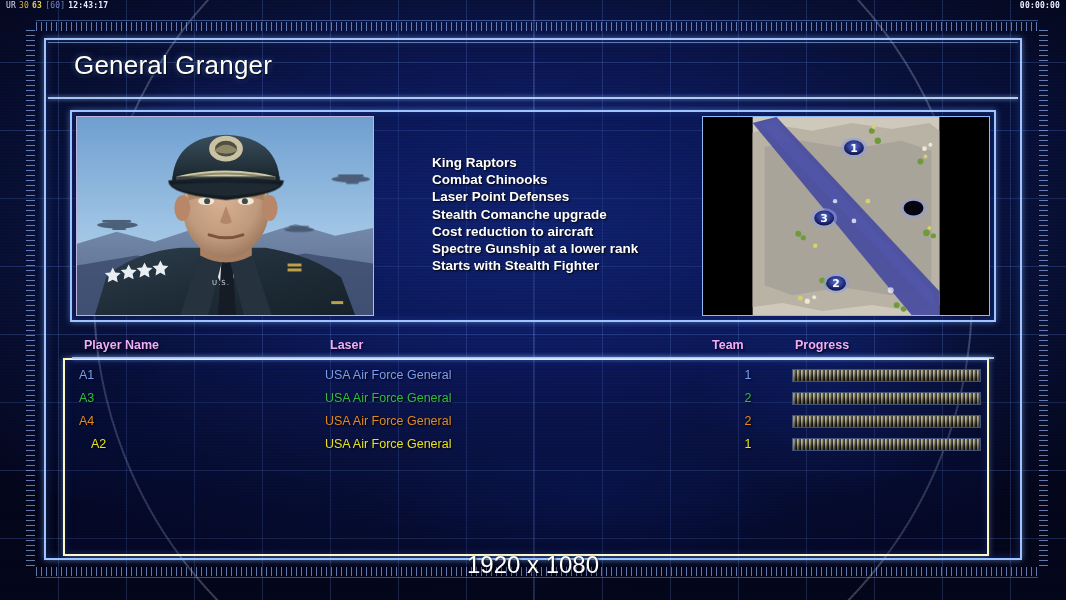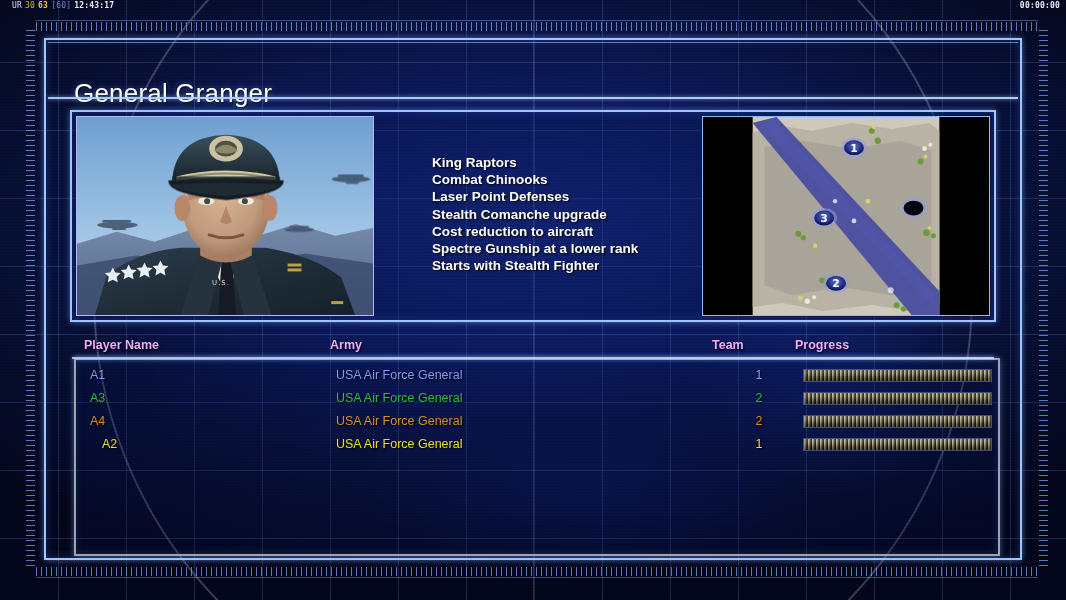--- a/index.html
+++ b/index.html
@@ -59,21 +59,21 @@
 
   
   .topbar {
     position: absolute; left: 0; top: 0; width: 100%; height: 11px;
     font-family: "DejaVu Sans Mono", monospace;
     font-size: 8px; line-height: 11px;
     letter-spacing: .2px;
     white-space: nowrap;
     z-index: 40;
   }
-  .topbar-left { position: absolute; left: 12px; top: 0; }
+  .topbar-left { position: absolute; left: 6px; top: 0; }
   .topbar-left span { margin-right: 3px; }
   .tb-ur { color: #d8dff5; }
   .tb-fps { color: #d8b63a; }
   .tb-fps2 { color: #e8d040; font-weight: bold; }
   .tb-brk { color: #6f86c8; }
   .tb-time { color: #eaeef8; font-weight: bold; }
   .topbar-right {
     position: absolute; right: 6px; top: 0;
     color: #e8eefc; font-weight: bold; padding-left: 12px;
   }
@@ -127,42 +127,41 @@
   
   .title-bar {
     position: absolute; left: 46px; top: 40px; width: 974px; height: 58px;
     z-index: 14;
   }
   .page-title {
     position: absolute; left: 28px; top: 10px;
     font-size: 26px; color: #ffffff;
     text-shadow: 1px 1px 2px rgba(0,0,0,.9), 0 0 6px rgba(120,170,255,.5);
     letter-spacing: .2px;
-    margin-top: 28px;
   }
   .title-rule {
     position: absolute; left: 2px; right: 2px; top: 57px; height: 2px;
     background: linear-gradient(to right, rgba(175,205,255,.95), rgba(200,225,255,.9));
     box-shadow: 0 0 4px rgba(150,195,255,.8);
     z-index: 14;
   }
 
   
   .info-panel {
     position: absolute; left: 70px; top: 110px; width: 926px; height: 212px;
     border: 2px solid #9fc4ff;
     box-shadow: 0 0 6px rgba(130,180,255,.5), inset 0 0 8px rgba(40,80,190,.4);
     background: rgba(10,22,80,.35);
     z-index: 14;
   }
 
   .portrait {
     position: absolute; left: 4px; top: 4px; width: 298px; height: 200px;
     overflow: hidden;
-    background: #f0abfc;
+    background: #fca5a5;
     border: 1px solid rgba(150,190,255,.6);
   }
   .portrait svg { display: block; width: 100%; height: 100%; }
 
   .abilities {
     position: absolute; left: 360px; top: 42px;
     font-size: 13.5px; font-weight: bold;
     color: #ffffff;
     line-height: 17.2px;
     text-shadow: 1px 1px 2px rgba(0,0,0,.95);
@@ -189,22 +188,22 @@
     text-shadow: 1px 1px 2px rgba(0,0,0,.9);
   }
   .list-header-rule {
     position: absolute; left: 72px; top: 357px; width: 922px; height: 2px;
     background: linear-gradient(to right, rgba(175,205,255,.9), rgba(205,228,255,.85));
     box-shadow: 0 0 4px rgba(150,195,255,.7);
     z-index: 14;
   }
 
   .list-panel {
-    position: absolute; left: 74px; top: 358px; width: 926px; height: 198px;
-    border: 2px solid #a3a3a3;
+    position: absolute; left: 63px; top: 358px; width: 926px; height: 198px;
+    border: 2px solid #fef9c3;
     box-shadow: 0 0 6px rgba(130,180,255,.5), inset 0 0 8px rgba(40,80,190,.35);
     background: rgba(8,20,78,.22);
     z-index: 13;
   }
   .rows {
     position: absolute; left: 0; top: 4px; width: 100%;
     z-index: 15;
   }
   .row {
     position: relative;
@@ -472,21 +471,21 @@
           <ellipse cx="122" cy="102" rx="13" ry="10" fill="#8e9ae8" opacity="0.55"></ellipse>
           <ellipse cx="122" cy="102" rx="10" ry="7.5" fill="url(#posg)"></ellipse>
           <text x="122" y="106">3</text>
         </g>
       </svg>
     </div>
   </div>
 
   <div class="list-header">
     <div class="col" style="left:12px;">Player Name</div>
-    <div class="col" style="left:258px;">Army</div>
+    <div class="col" style="left:258px;">Laser</div>
     <div class="col" style="left:640px;">Team</div>
     <div class="col" style="left:723px;">Progress</div>
   </div>
   <div class="list-header-rule"></div>
 
   <div class="list-panel">
     <div class="rows" id="rows-container">
         <div class="row">
           <div class="cell c-name" style="color: rgb(124, 156, 240);">A1</div>
           <div class="cell c-army" style="color: rgb(124, 156, 240);">USA Air Force General</div>
@@ -515,15 +514,16 @@
           <div class="cell c-name" style="color: rgb(232, 224, 32); margin-left: 12px;">A2</div>
           <div class="cell c-army" style="color: rgb(232, 224, 32);">USA Air Force General</div>
           <div class="cell c-team" style="color: rgb(232, 224, 32);">1</div>
           <div class="progress-bar">
             <div class="progress-fill" style="width: 100%;"></div>
           </div>
         </div>
       </div>
   </div>
 
+  <div class="resolution">1920 x 1080</div>
 
   <div class="scan"></div>
 </div>
 
 </body></html>

